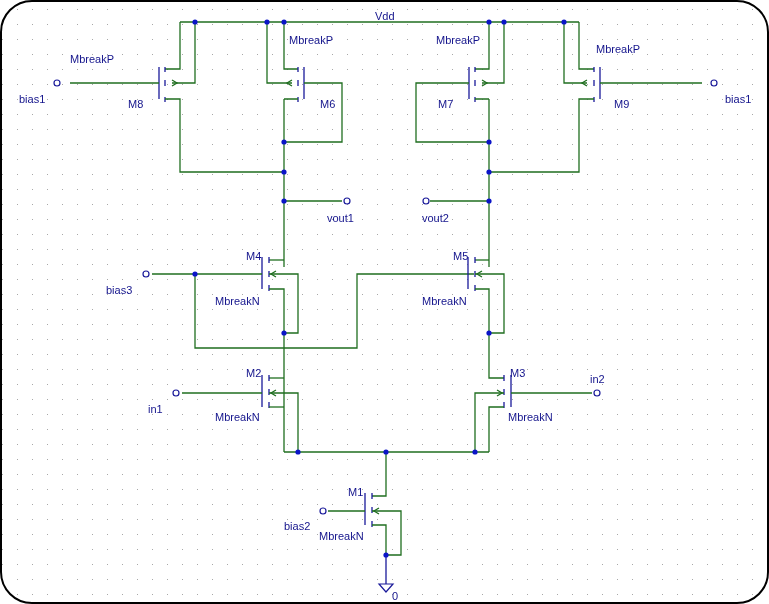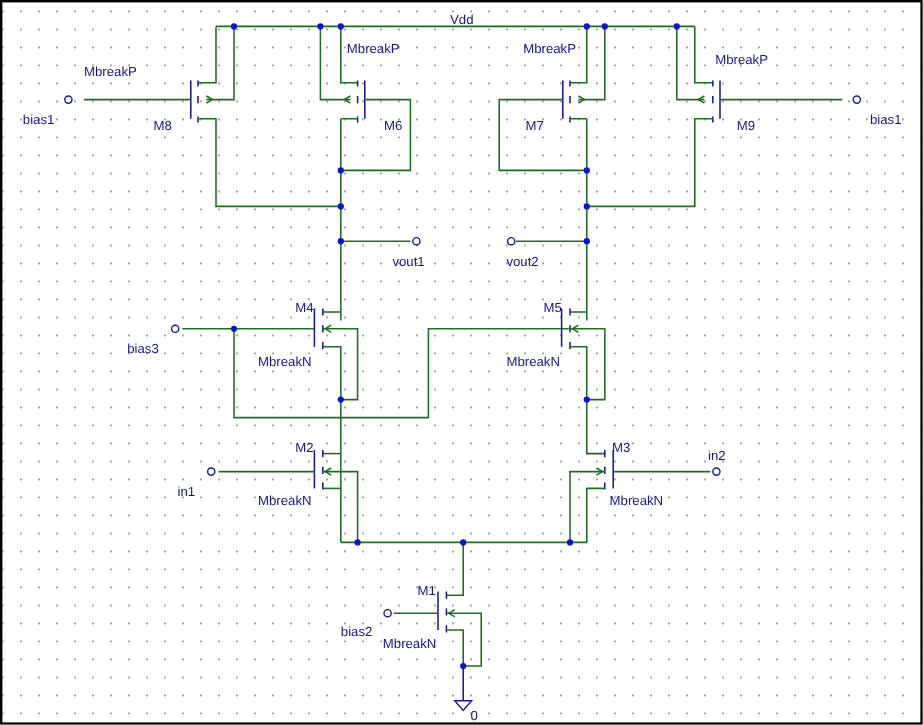--- a/index.html
+++ b/index.html
@@ -3,21 +3,21 @@
 <meta charset="utf-8">
 <style>
   html, body { margin: 0; padding: 0; background: #ffffff; }
   #canvas {
     position: relative; width: 769px; height: 604px; overflow: hidden;
     background-color: #ffffff;
     background-image: radial-gradient(circle, #a8a8a8 0.7px, transparent 0.9px);
     background-size: 15px 15px;
     background-position: 8px 0px;
     box-sizing: border-box;
-    border-left: 2px solid #000; border-top: 2px solid #000; border-bottom: 2px solid #000; border-right: 2px solid #000;
+    border-left: 2px solid #000; border-top: 2px solid #000; border-bottom: 2px solid #000; border-right: 2px solid #000; border-radius: 32px;
   }
   svg { position: absolute; left: 0; top: 0; }
   .w { stroke: #1f6e1f; stroke-width: 1.3; fill: none; }
   .p { stroke: #1a1a9a; stroke-width: 1.3; fill: none; }
   .dot { fill: #0b14c8; }
   .pin { fill: #ffffff; stroke: #1a1a9a; stroke-width: 1.2; }
   text { font-family: "Liberation Sans", sans-serif; font-size: 11px; fill: #14148c; }
 </style>
 </head>
 <body>

